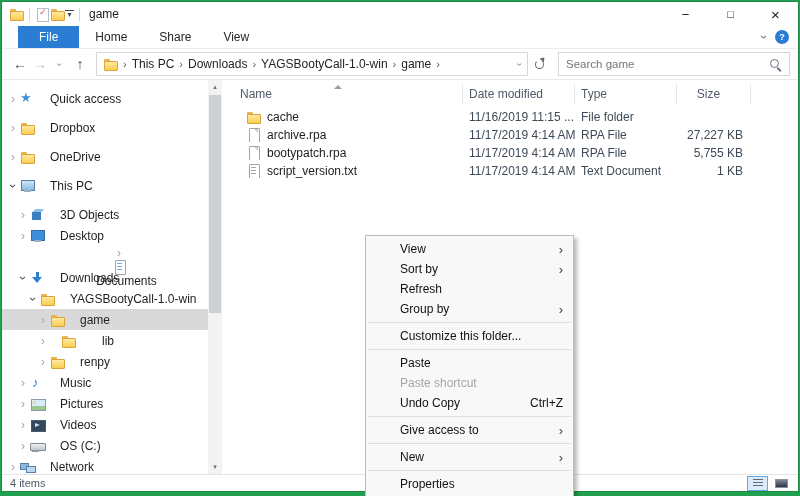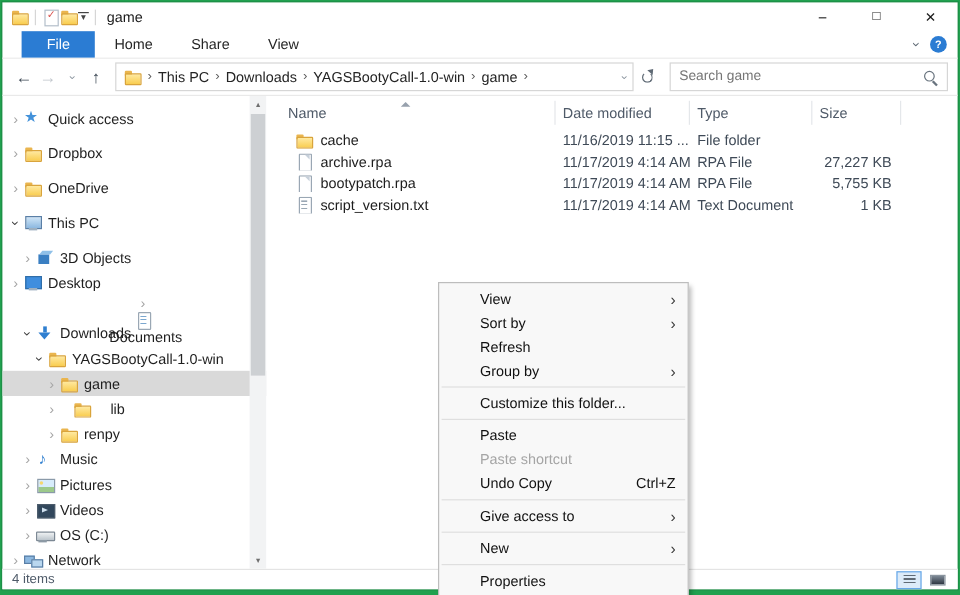--- a/index.html
+++ b/index.html
@@ -58,33 +58,33 @@
   
   .main{position:absolute;top:78px;bottom:17px;left:0;right:0;display:flex;overflow:hidden}
   .sidebar{width:220px;position:relative;overflow:hidden}
   #side-list{padding-top:8px}
   .side-row{height:21px;display:flex;align-items:center;white-space:nowrap}
   .side-row.gap{margin-top:8px}
   .side-row.selected{background:#d9d9d9}
   .chev{width:14px;text-align:center;font-size:12px;color:#a6a6a6;flex:none}
   .chev::before{content:"›";display:inline-block}
   .chev.exp{color:#3c3c3c}.chev.exp::before{transform:rotate(90deg)}
-  .slbl{margin-left:5px;color:#1f1f1f}
+  .slbl{margin-left:15px;color:#1f1f1f}
   .sbar{position:absolute;top:0;right:0;bottom:0;width:14px;background:#f2f3f4}
   .sb-up,.sb-dn{position:absolute;left:0;right:0;text-align:center;font-size:7px;color:#6f6f6f}
   .sb-up{top:3px}.sb-up::before{content:"▴"}
   .sb-dn{bottom:3px}.sb-dn::before{content:"▾"}
   .sb-thumb{position:absolute;left:1px;right:1px;top:15px;height:218px;background:#cdd0d3}
   
   .filepane{flex:1;position:relative;overflow:hidden}
   .fhead{display:flex;height:20px;margin-top:4px;color:#4f5a68}
   .hc{display:flex;align-items:center;padding-left:6px;border-right:1px solid #e4e7ea;position:relative}
   .c-name{width:241px}.hc.c-name{padding-left:18px}
   .c-date{width:112px}.c-type{width:102px}
-  .c-size{width:74px}.hc.c-size{justify-content:flex-start;padding-right:16px}
+  .c-size{width:74px}.hc.c-size{justify-content:center;padding-right:16px}
   .sortcaret{position:absolute;top:1px;left:112px;width:0;height:0;border-left:4px solid transparent;
              border-right:4px solid transparent;border-bottom:4px solid #97a1ad}
   #frows{margin-top:4px}
   .frow{display:flex;height:18px;align-items:center}
   .fc{overflow:hidden;white-space:nowrap}
   .fc.c-name{padding-left:24px;display:flex;align-items:center;gap:6px;color:#1d1d1d}
   .fc.c-date,.fc.c-type{padding-left:6px;color:#3f4a57}
   .fc.c-size{text-align:right;padding-right:8px;color:#3f4a57}
   
   .statusbar{position:absolute;left:0;right:0;bottom:0;height:17px;border-top:1px solid #e4e4e4;
@@ -228,21 +228,21 @@
           <div class="side-row gap" style="padding-left: 4px;">
             <span class="chev exp"></span>
             <span class="ico ico-computer"></span>
             <span class="slbl">This PC</span>
           </div>
           <div class="side-row gap" style="padding-left: 14px;">
             <span class="chev"></span>
             <span class="ico ico-cube"></span>
             <span class="slbl">3D Objects</span>
           </div>
-          <div class="side-row" style="padding-left: 4px;">
+          <div class="side-row" style="padding-left: 14px;">
             <span class="chev"></span>
             <span class="ico ico-desktop"></span>
             <span class="slbl">Desktop</span>
           </div>
           <div class="side-row" style="padding-left: 14px; flex-direction: column;">
             <span class="chev"></span>
             <span class="ico ico-document"></span>
             <span class="slbl">Documents</span>
           </div>
           <div class="side-row" style="padding-left: 14px;">

